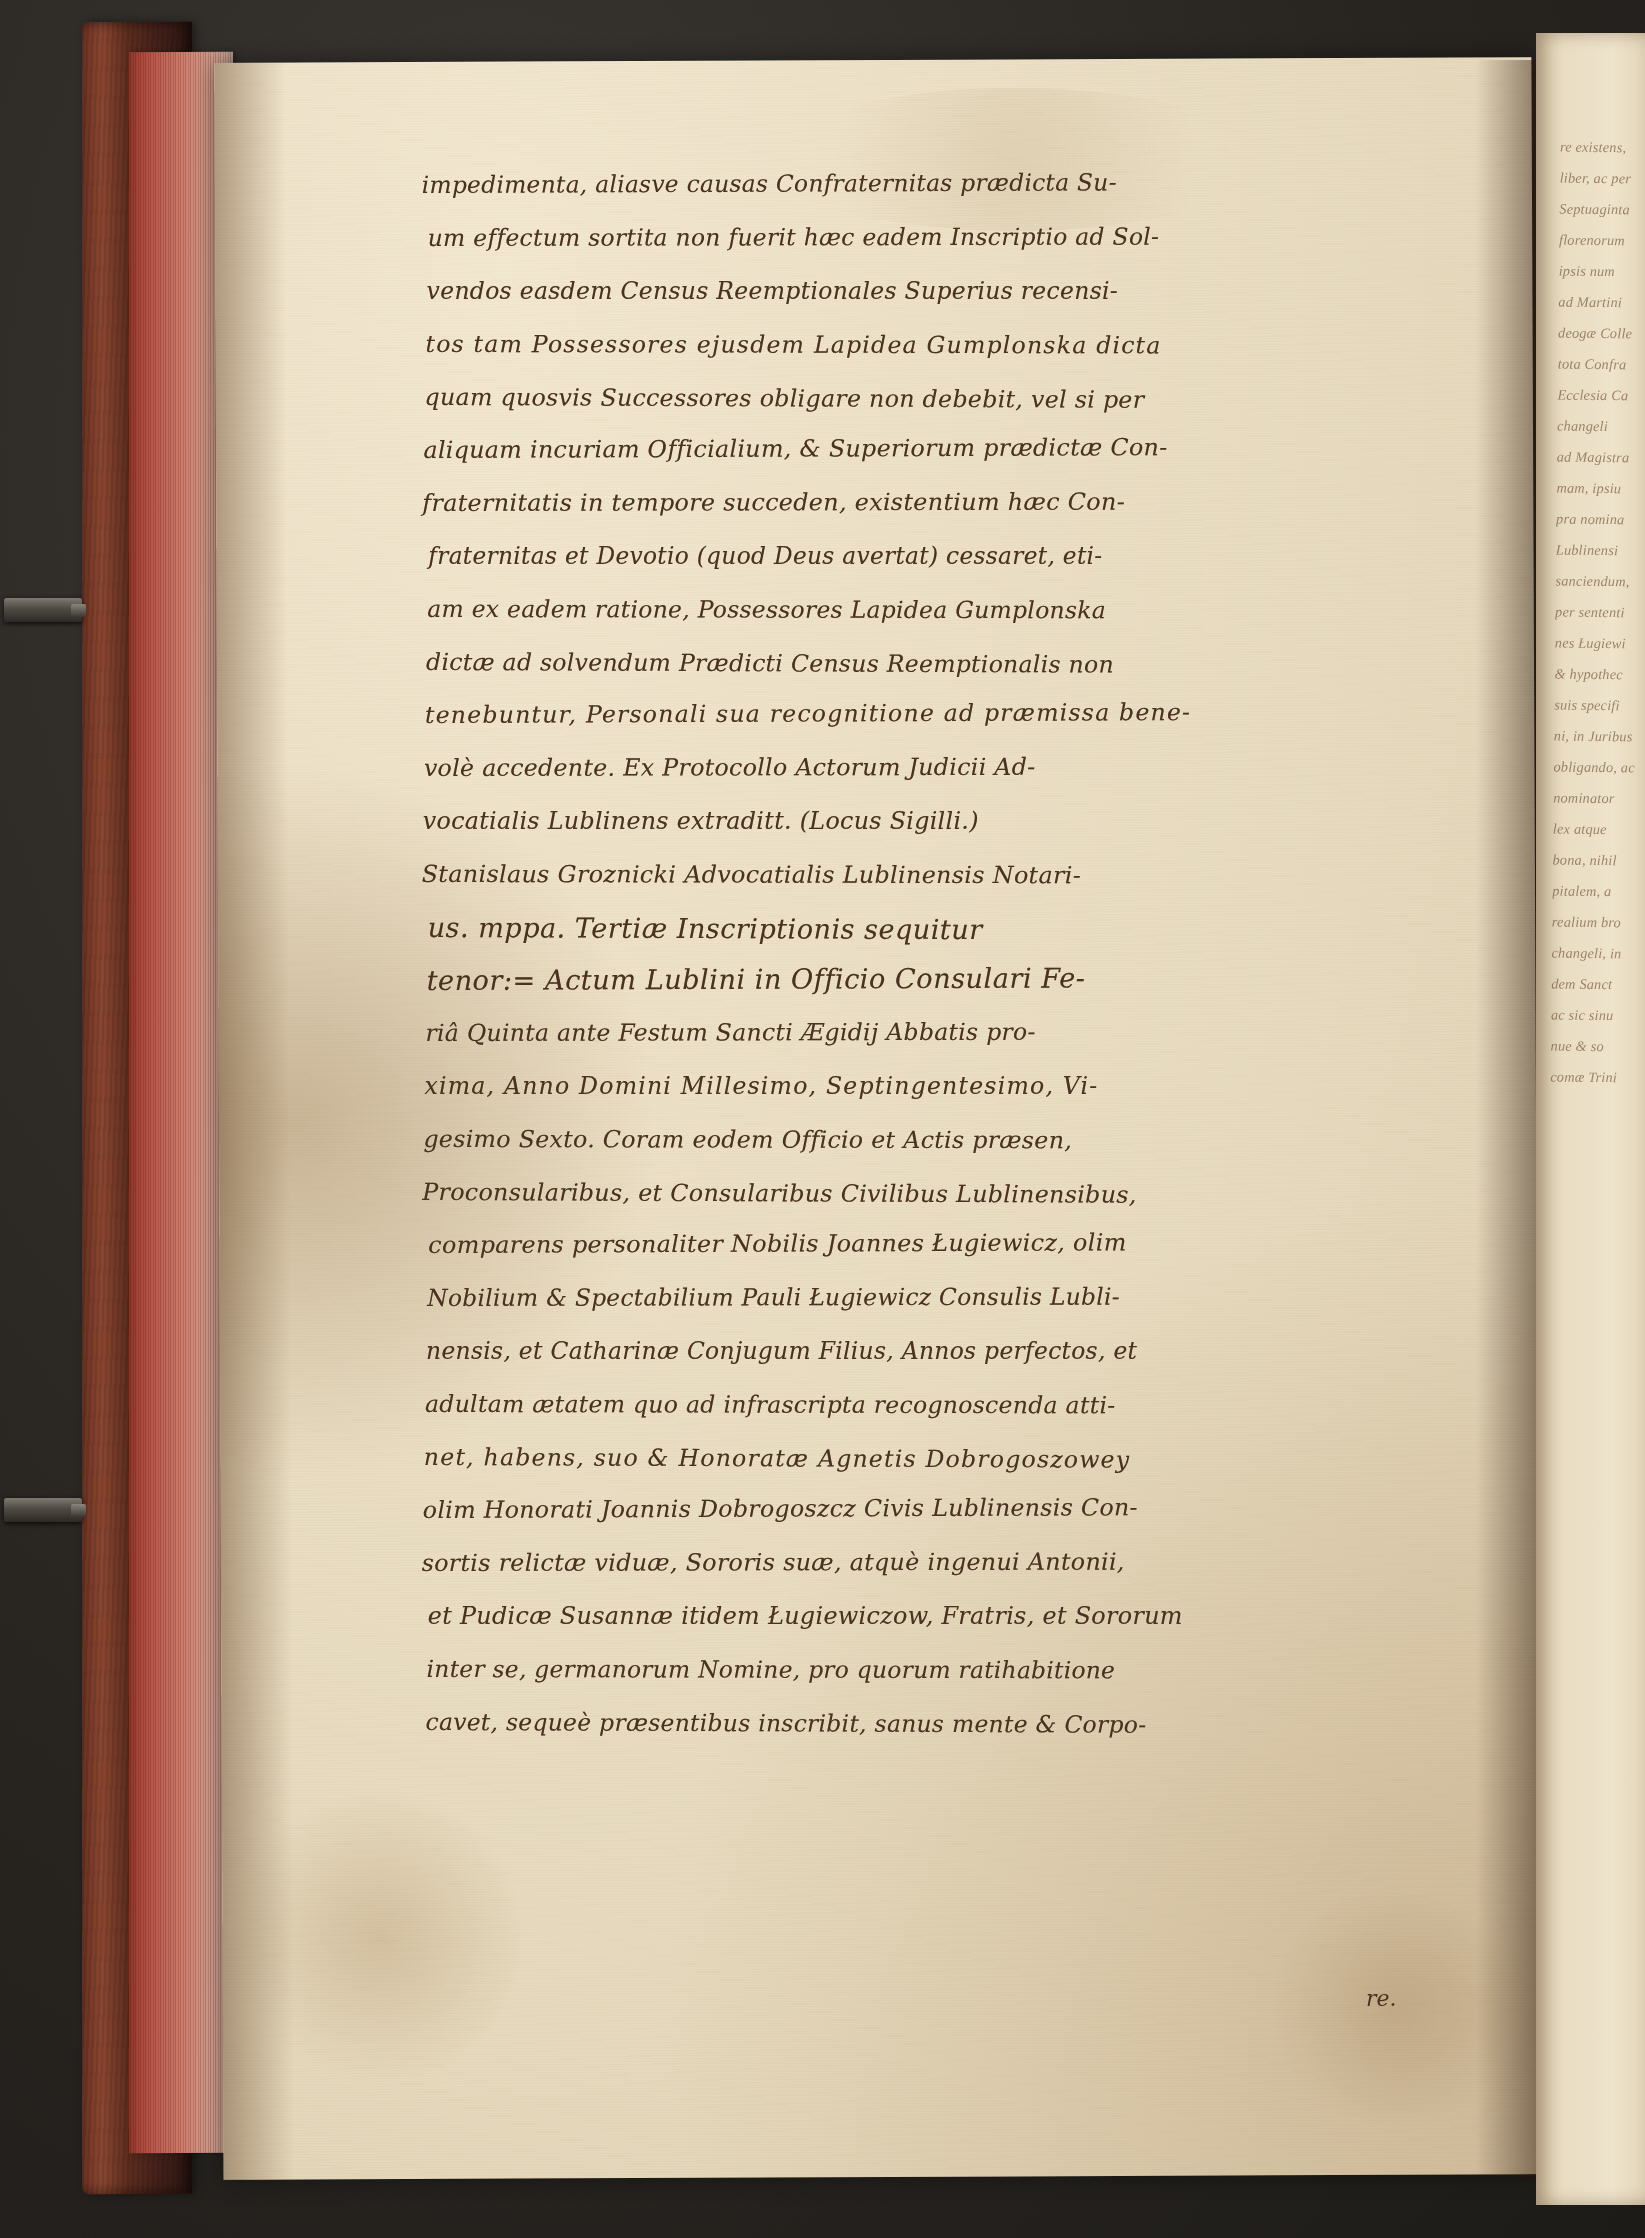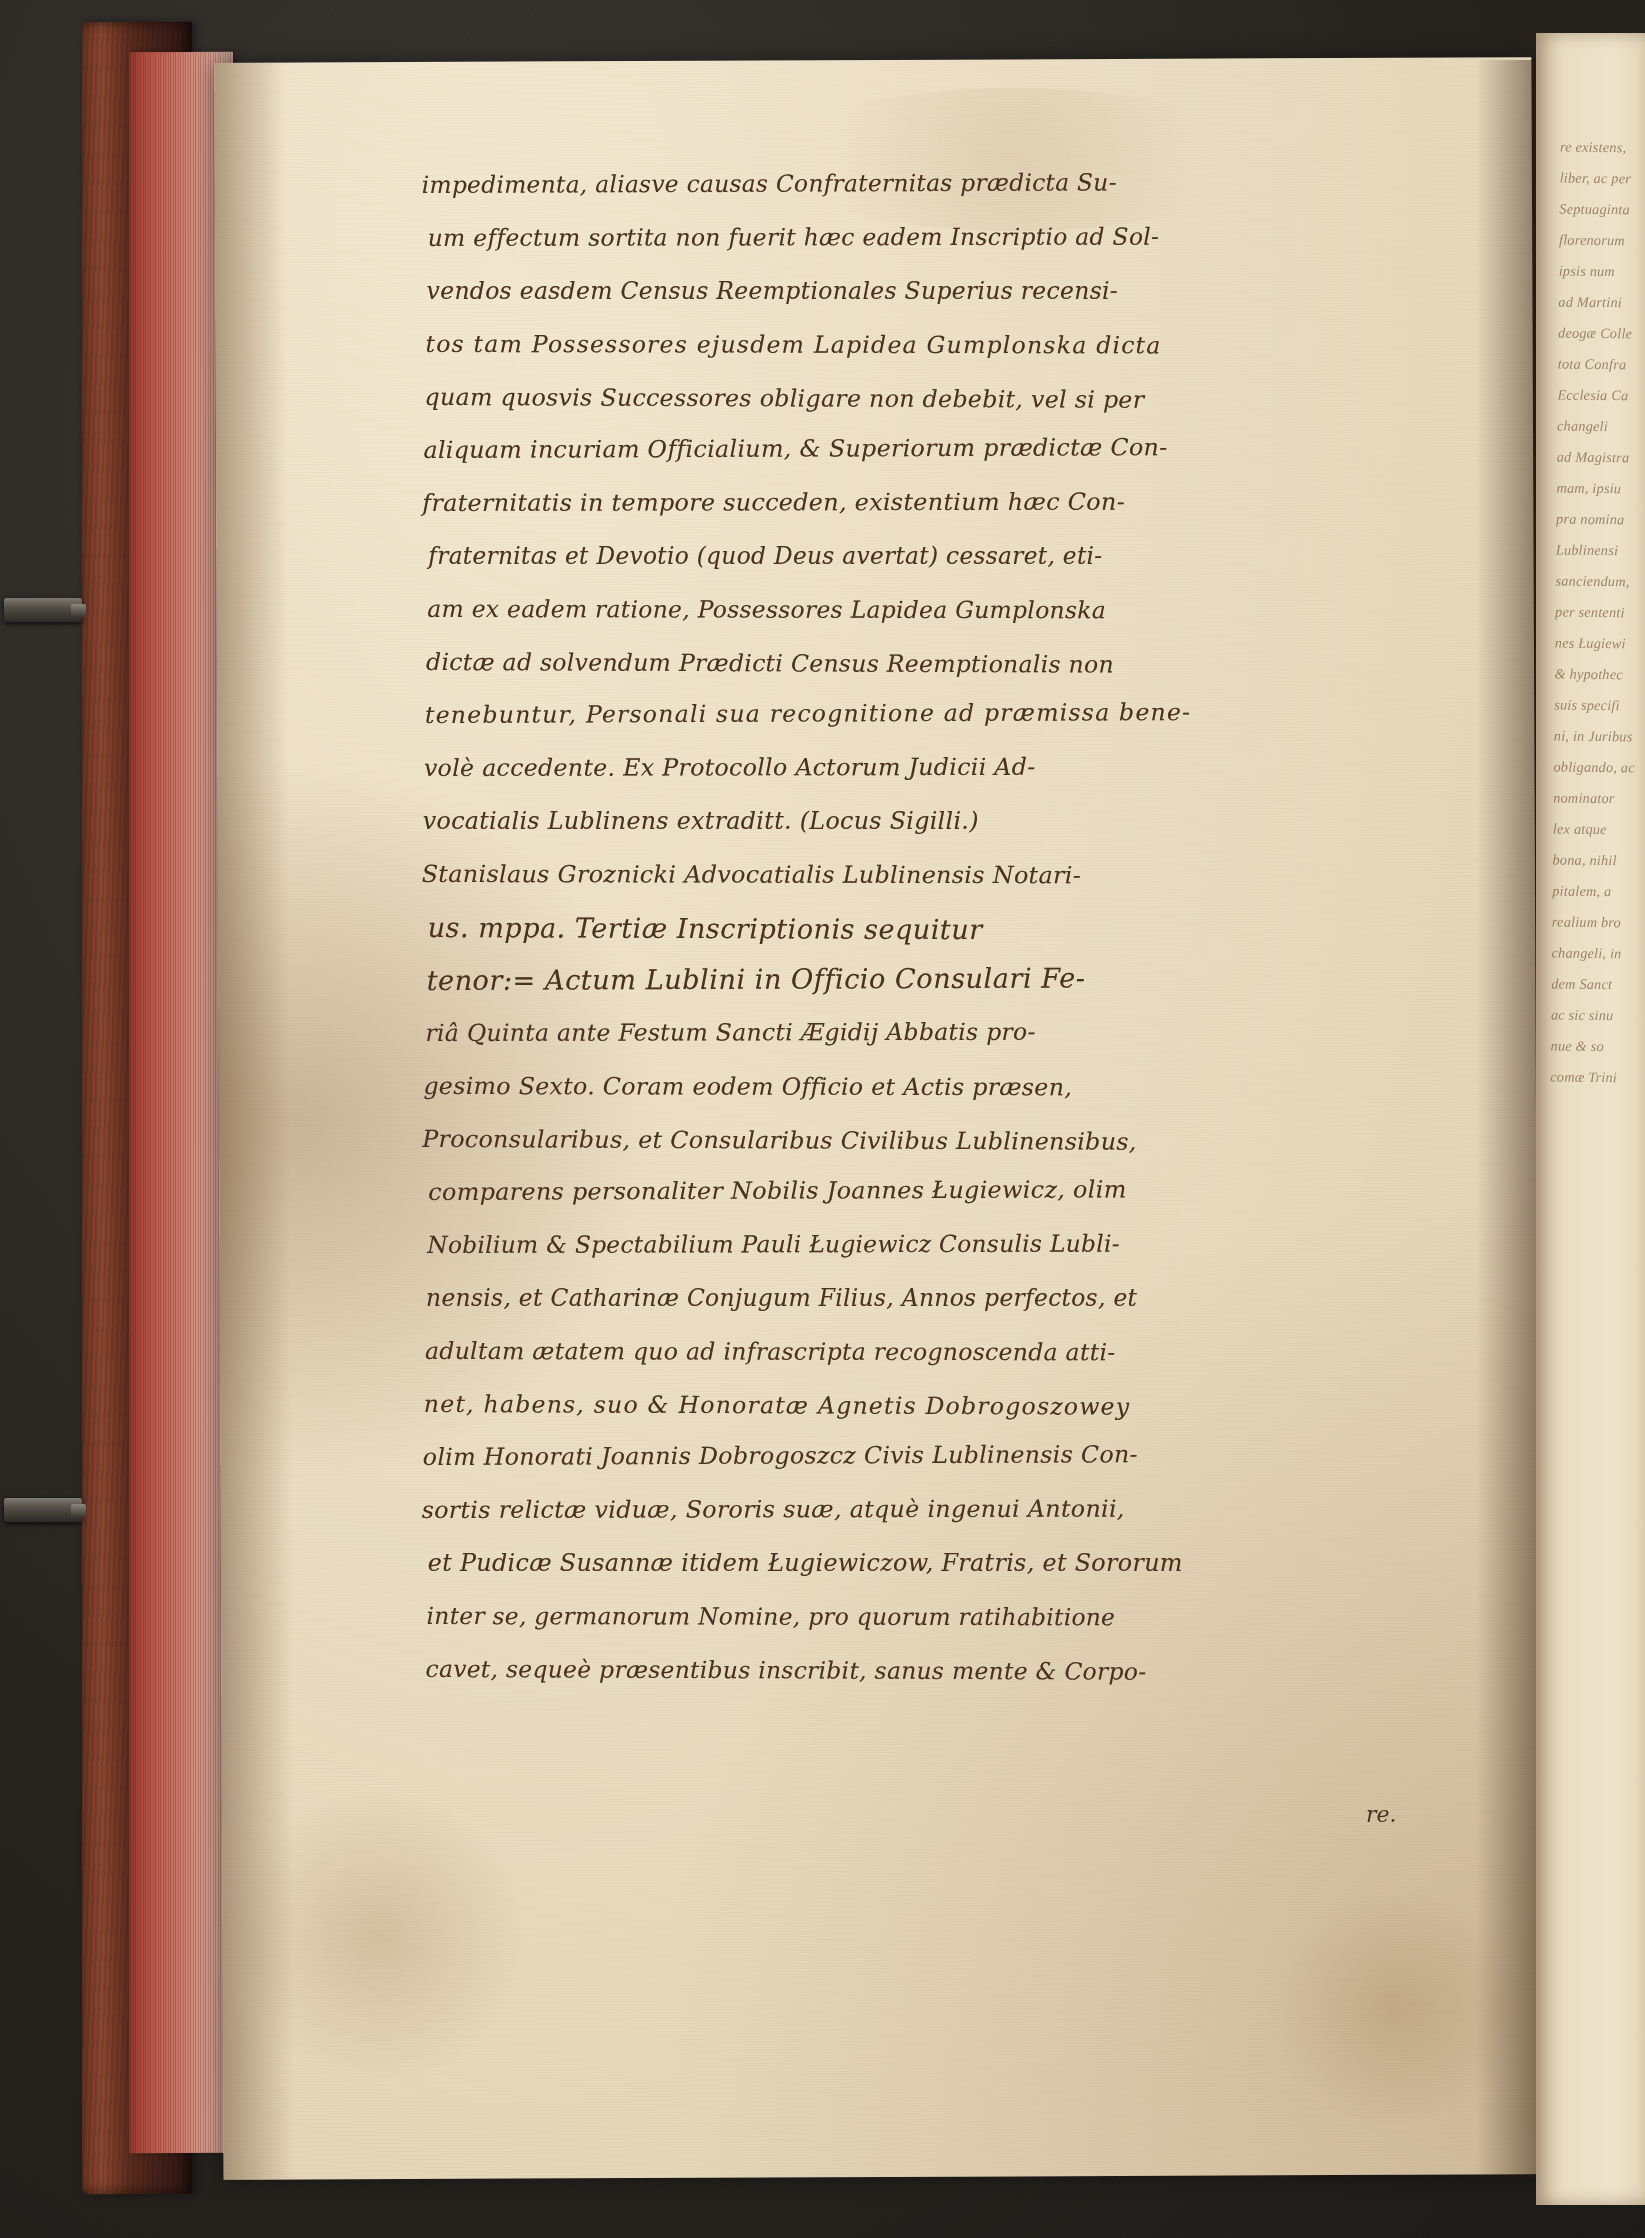--- a/index.html
+++ b/index.html
@@ -185,21 +185,21 @@
   .script .ln.big {
     font-size: 27.4px;
     letter-spacing: 0.5px;
   }
   .script .ln.sp {
     letter-spacing: 1.2px;
   }
   .catchword {
     position: absolute;
     left: 1366px;
-    top: 1802px;
+    top: 1986px;
     color: #4a3220;
     font-family: "DejaVu Serif", serif;
     font-style: italic;
     font-size: 22px;
   }
 
   
   .stain {
     position: absolute;
     border-radius: 50%;
@@ -278,20 +278,21 @@
       <span class="ln" style="transform: translateX(3.3px) rotate(0deg) scaleX(0.988);">fraternitas et Devotio (quod Deus avertat) cessaret, eti-</span>
       <span class="ln" style="transform: translateX(2.2px) rotate(0.11deg) scaleX(0.992);">am ex eadem ratione, Possessores Lapidea Gumplonska</span>
       <span class="ln" style="transform: translateX(1.1px) rotate(0.22deg) scaleX(0.996);">dictæ ad solvendum Prædicti Census Reemptionalis non</span>
       <span class="ln sp" style="transform: translateX(0px) rotate(-0.22deg) scaleX(1);">tenebuntur, Personali sua recognitione ad præmissa bene-</span>
       <span class="ln" style="transform: translateX(-1.1px) rotate(-0.11deg) scaleX(1.004);">volè accedente.      Ex Protocollo Actorum Judicii Ad-</span>
       <span class="ln" style="transform: translateX(-2.2px) rotate(0deg) scaleX(1.008);">vocatialis Lublinens extraditt.  (Locus Sigilli.)</span>
       <span class="ln" style="transform: translateX(-3.3px) rotate(0.11deg) scaleX(1.012);">Stanislaus Groznicki Advocatialis Lublinensis Notari-</span>
       <span class="ln big" style="transform: translateX(2.7px) rotate(0.22deg) scaleX(0.988);">us. mppa.        Tertiæ Inscriptionis sequitur</span>
       <span class="ln big" style="transform: translateX(1.6px) rotate(-0.22deg) scaleX(0.992);">tenor:=   Actum Lublini in Officio Consulari Fe-</span>
       <span class="ln" style="transform: translateX(0.5px) rotate(-0.11deg) scaleX(0.996);">riâ Quinta ante Festum Sancti Ægidij Abbatis pro-</span>
+      <span class="ln sp" style="transform: translateX(-0.5px) rotate(0deg) scaleX(1);">xima, Anno Domini Millesimo, Septingentesimo, Vi-</span>
       <span class="ln" style="transform: translateX(-1.6px) rotate(0.11deg) scaleX(1.004);">gesimo Sexto.    Coram eodem Officio et Actis præsen,</span>
       <span class="ln" style="transform: translateX(-2.7px) rotate(0.22deg) scaleX(1.008);">Proconsularibus, et Consularibus Civilibus Lublinensibus,</span>
       <span class="ln" style="transform: translateX(3.3px) rotate(-0.22deg) scaleX(1.012);">comparens personaliter Nobilis Joannes Ługiewicz, olim</span>
       <span class="ln" style="transform: translateX(2.2px) rotate(-0.11deg) scaleX(0.988);">Nobilium &amp; Spectabilium Pauli Ługiewicz Consulis Lubli-</span>
       <span class="ln" style="transform: translateX(1.1px) rotate(0deg) scaleX(0.992);">nensis, et Catharinæ Conjugum Filius, Annos perfectos, et</span>
       <span class="ln" style="transform: translateX(0px) rotate(0.11deg) scaleX(0.996);">adultam ætatem quo ad infrascripta recognoscenda atti-</span>
       <span class="ln sp" style="transform: translateX(-1.1px) rotate(0.22deg) scaleX(1);">net, habens, suo &amp; Honoratæ Agnetis Dobrogoszowey</span>
       <span class="ln" style="transform: translateX(-2.2px) rotate(-0.22deg) scaleX(1.004);">olim Honorati Joannis Dobrogoszcz Civis Lublinensis Con-</span>
       <span class="ln" style="transform: translateX(-3.3px) rotate(-0.11deg) scaleX(1.008);">sortis relictæ viduæ, Sororis suæ, atquè ingenui Antonii,</span>
       <span class="ln" style="transform: translateX(2.7px) rotate(0deg) scaleX(1.012);">et Pudicæ Susannæ itidem Ługiewiczow, Fratris, et Sororum</span>

